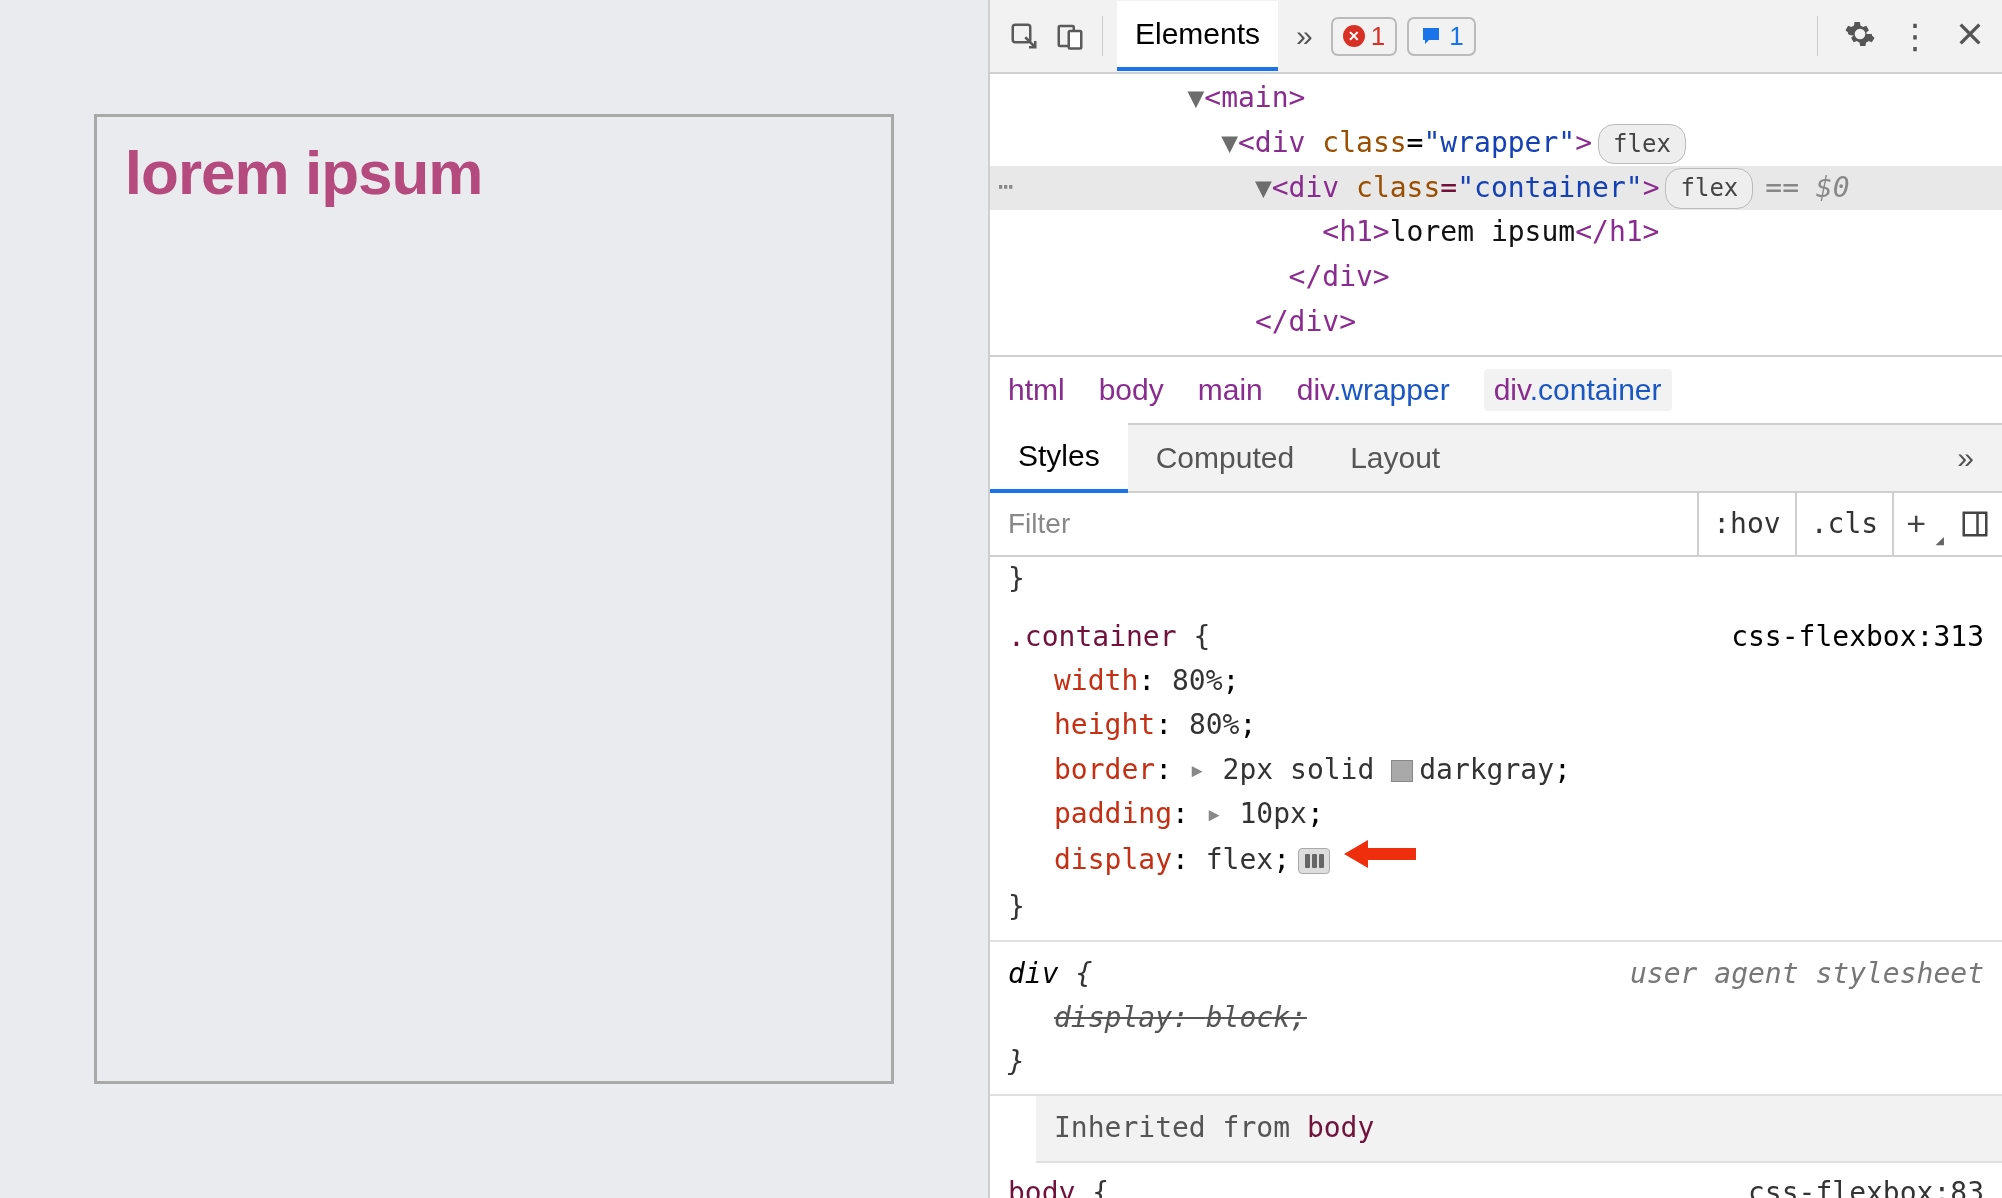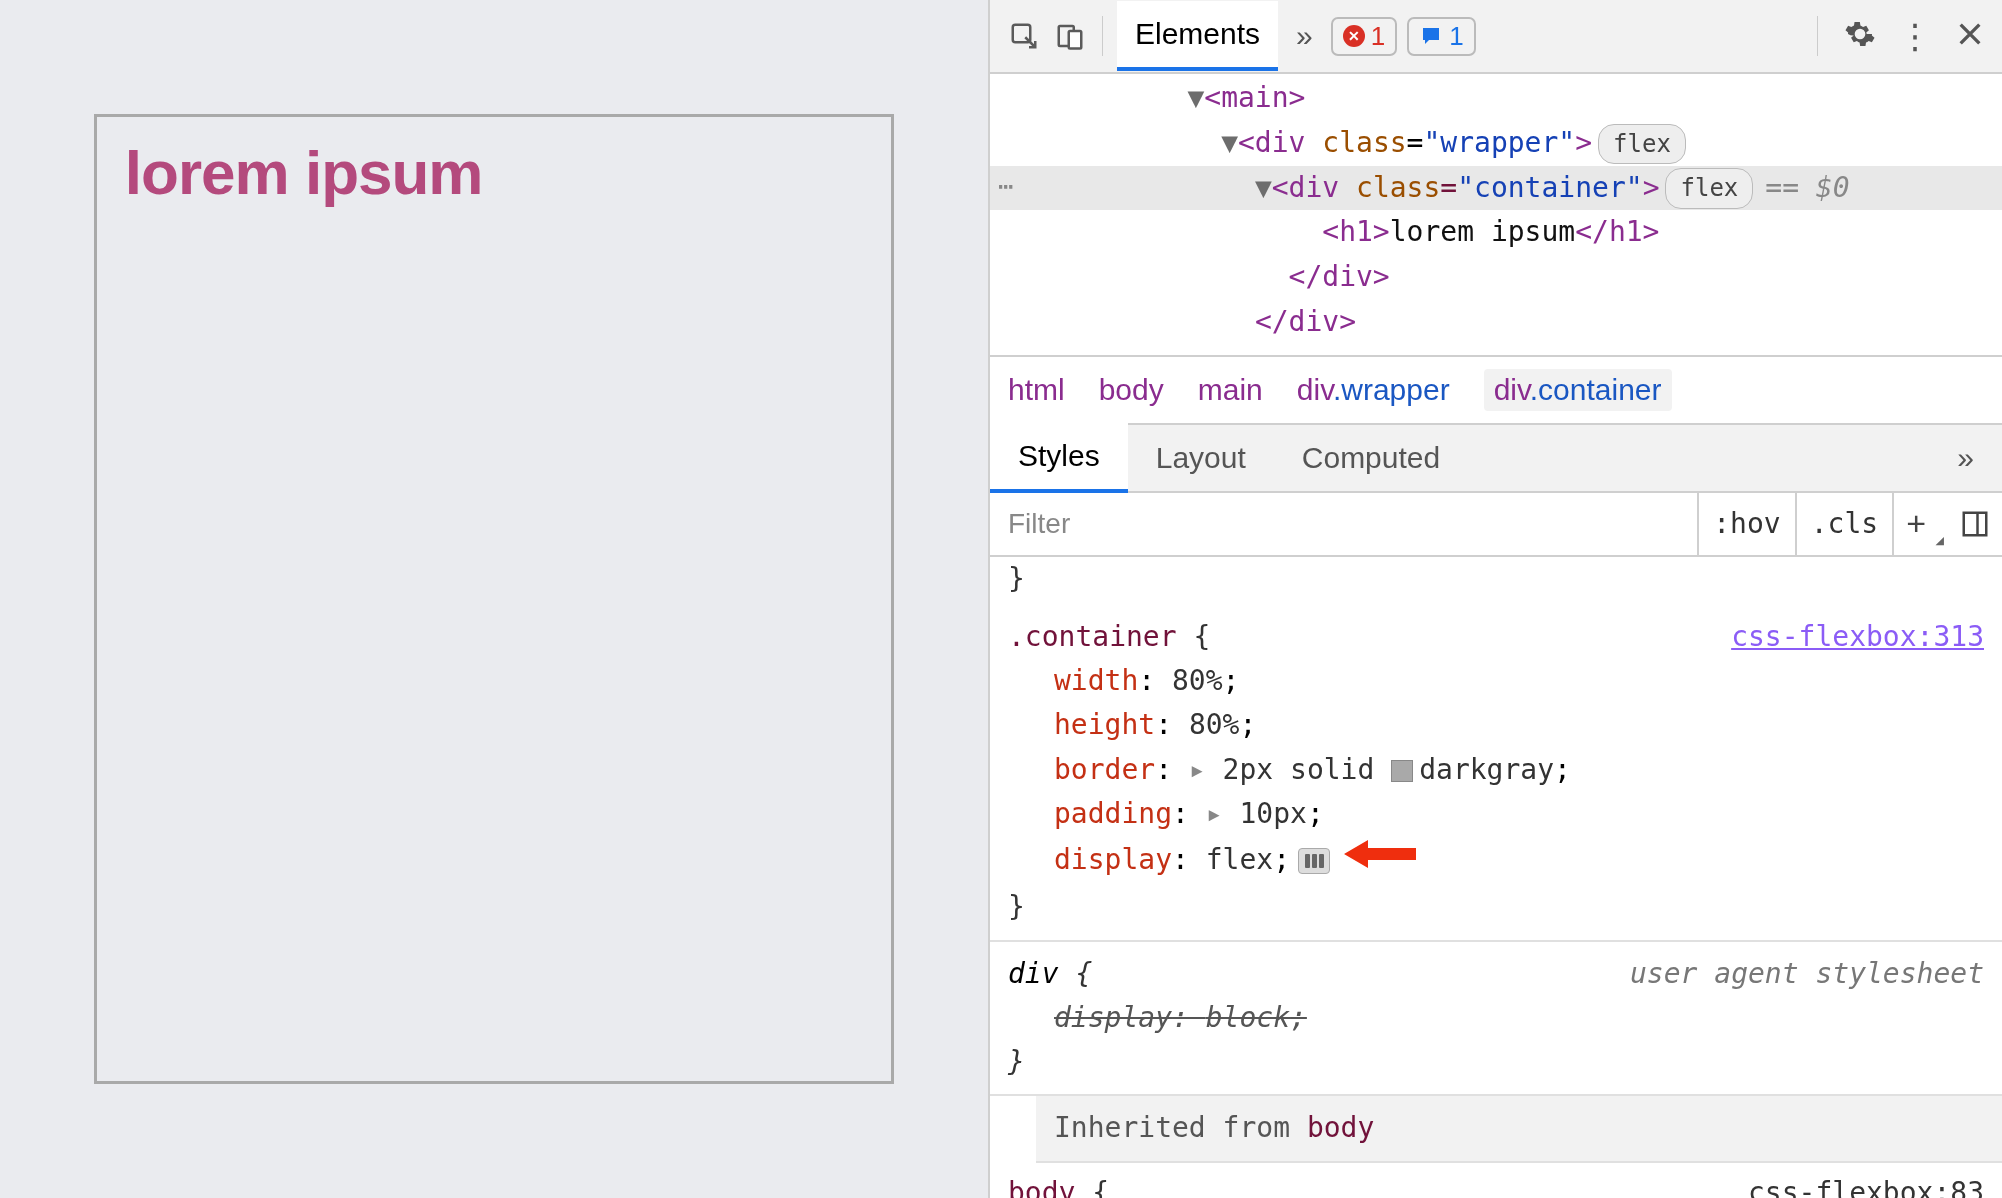--- a/index.html
+++ b/index.html
@@ -159,21 +159,21 @@
   .fr-icon.plus{font-size:34px; position:relative; padding-right:22px;}
   .fr-icon.plus::after{content:"◢"; position:absolute; right:4px; bottom:8px; font-size:11px; color:#666;}
   .fr-icon svg{width:30px;height:30px;}
 
   
   .styles-pane{
     flex:1; overflow:auto; font-family:Menlo,Consolas,monospace;
     font-size:28px; line-height:1.58;
   }
   .rule{ padding:10px 18px 10px 18px; border-bottom:2px solid #e0e0e0; position:relative;}
-  .rule .src{ position:absolute; right:18px; top:10px; text-decoration:underline; color:#8b5cf6;}
+  .rule .src{ position:absolute; right:18px; top:10px; color:#000000;}
   .rule.ua .src{ font-style:italic; text-decoration:none; color:#777;}
   .sel{color:#71123a;}
   .prop{color:#c43014;}
   .val{color:#333;}
   .brace{color:#333;}
   .decl{ padding-left:46px;}
   .tri-s{color:#888;}
   .swatch{display:inline-block;width:22px;height:22px;background:#a9a9a9;border:1px solid #888;vertical-align:middle;margin-right:6px;}
   .flex-icon{
     display:inline-flex; width:32px;height:26px; background:#ddd; border:1px solid #aaa;
@@ -264,22 +264,22 @@
   <div class="breadcrumb">
     <span class="bc">html</span>
     <span class="bc">body</span>
     <span class="bc">main</span>
     <span class="bc"><span>div</span><span class="cls">.wrapper</span></span>
     <span class="bc active"><span>div</span><span class="cls">.container</span></span>
   </div>
 
   <div class="subtabs">
     <span class="subtab active">Styles</span>
+    <span class="subtab">Computed</span>
     <span class="subtab">Layout</span>
-    <span class="subtab">Computed</span>
     <span class="subtab more">»</span>
   </div>
 
   <div class="filter-row">
     <input placeholder="Filter" style="">
     <span class="fr-btn">:hov</span>
     <span class="fr-btn">.cls</span>
     <span class="fr-icon plus">+</span>
     <span class="fr-icon">
       <svg viewBox="0 0 24 24" fill="none" stroke="currentColor" stroke-width="2">

